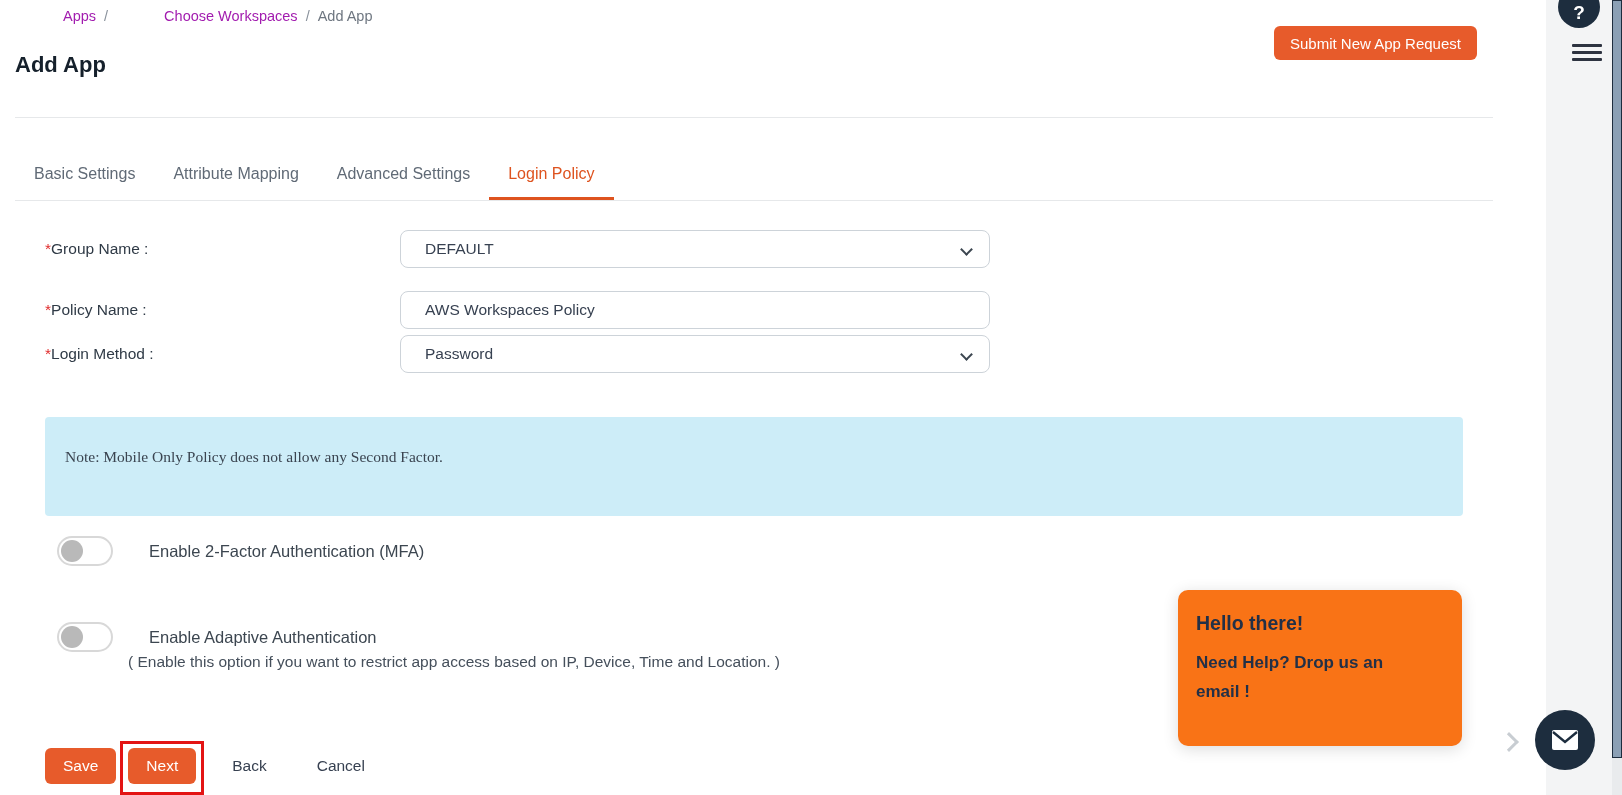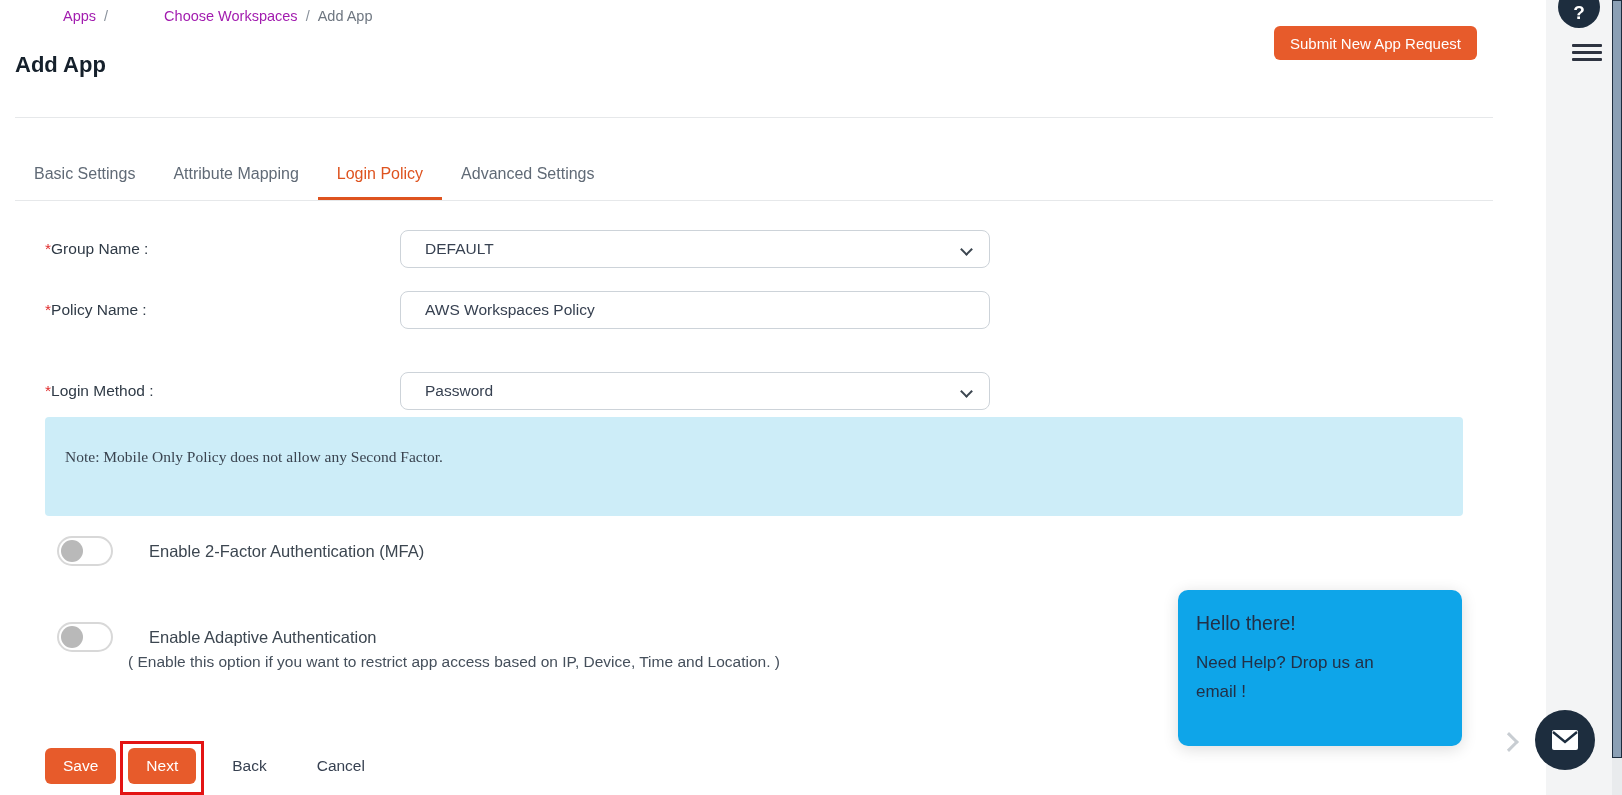--- a/index.html
+++ b/index.html
@@ -33,21 +33,21 @@
   .scrollbar-thumb { position:absolute; left:0; top:0; width:10px; height:758px;
     background:#8ba0b5; border:1px solid #1d2d3e; }
 
   
   .tabs { position:absolute; left:15px; top:150px; width:1478px; display:flex; border-bottom:1px solid #e6e8ea; }
   .tab { padding:15px 19px 14px 19px; font-size:16px; color:#606a76; cursor:pointer; border-bottom:3px solid transparent; }
   .tab.active { color:#de531f; border-bottom-color:#de531f; }
 
   
   .field-row { position:absolute; left:45px; width:1418px; height:38px; }
-  .row-1 { top:230px; } .row-2 { top:291px; } .row-3 { top:372px; }
+  .row-1 { top:230px; } .row-2 { top:291px; } .row-3 { top:335px; }
   .field-label { position:absolute; left:0; top:0; line-height:38px; font-size:15.5px; color:#2f3a46; }
   .req { color:#e02b2b; }
   .field-box { position:absolute; left:355px; top:0; width:590px; height:38px; background:#fff;
     border:1px solid #cdd3d9; border-radius:8px; font-size:15.5px; color:#374151;
     display:flex; align-items:center; padding:0 24px; font-family:inherit; }
   input.field-box { display:block; line-height:36px; }
   .chevron-down { position:absolute; right:18px; top:14px; width:9px; height:9px;
     border-right:2px solid #3c4650; border-bottom:2px solid #3c4650; transform:rotate(45deg); }
 
   
@@ -68,22 +68,22 @@
   .btn { height:36px; border:none; border-radius:6px; background:#e75b2b; color:#fff;
     font-size:15.5px; padding:0 18px; font-family:inherit; cursor:pointer; }
   .btn-save { margin-top:7px; }
   .next-highlight { margin-left:4px; border:3px solid #e31414; padding:4px 5px 8px 5px; }
   .btn-text { background:none; border:none; color:#374151; font-size:15.5px; padding:0 16px;
     height:36px; margin-top:7px; font-family:inherit; cursor:pointer; }
   .btn-back { margin-left:12px; }
   .btn-cancel { margin-left:18px; }
 
   
-  .chat-card { position:absolute; left:1178px; top:590px; width:284px; height:156px; background:#0ea5e9;
-    border-radius:10px; box-shadow:0 3px 16px rgba(0,0,0,0.14); padding:22px 18px 0 18px; }
+  .chat-card { position:absolute; left:1178px; top:590px; width:284px; height:156px; background:#f97316;
+    border-radius:10px; box-shadow:0 3px 16px rgba(0,0,0,0.14); padding:22px 18px 0 18px;font-weight:bold; }
   .chat-greeting { font-size:19.5px; color:#223047; }
   .chat-line { font-size:17px; color:#223047; line-height:29px; }
   .chat-line-first { margin-top:13px; }
   .chat-pointer { position:absolute; left:1502px; top:735px; width:14px; height:14px;
     border-right:3px solid #c8cdd2; border-top:3px solid #c8cdd2; transform:rotate(45deg); }
   .chat-fab { position:absolute; left:1535px; top:710px; width:60px; height:60px; border-radius:50%;
     background:#1d2d3e; display:flex; align-items:center; justify-content:center; cursor:pointer; z-index:5; }
 </style>
 </head>
 <body>
@@ -110,22 +110,22 @@
     <div class="bar"></div>
   </div>
 
   <div class="scrollbar-track">
     <div class="scrollbar-thumb"></div>
   </div>
 
   <div class="tabs">
     <div class="tab">Basic Settings</div>
     <div class="tab">Attribute Mapping</div>
+    <div class="tab">Advanced Settings</div>
     <div class="tab active">Login Policy</div>
-    <div class="tab">Advanced Settings</div>
   </div>
 
   <div class="field-row row-1">
     <div class="field-label">
       <span class="req">*</span><span>Group Name :</span>
     </div>
     <div class="field-box">
       <span>DEFAULT</span>
       <span class="chevron-down"></span>
     </div>

